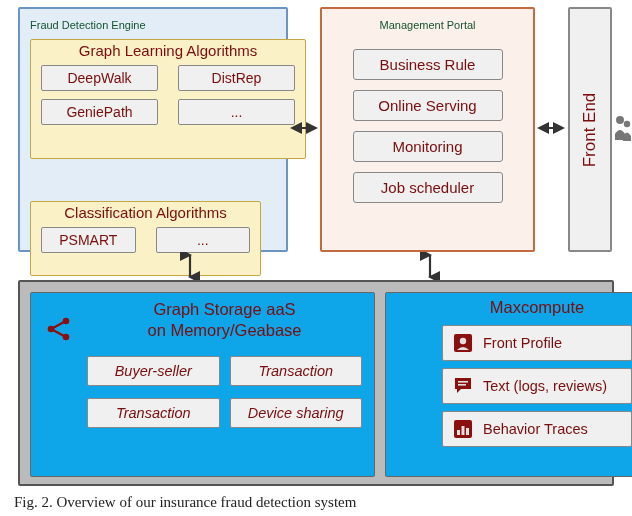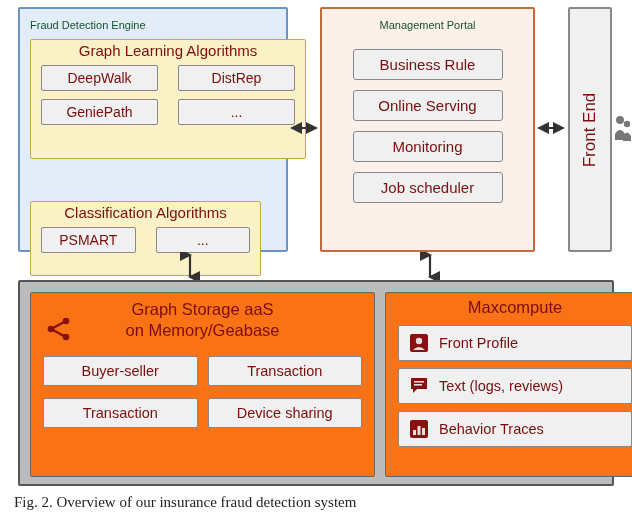--- a/index.html
+++ b/index.html
@@ -23,27 +23,27 @@
 
     #mgmt { left: 320px; top: 7px; width: 215px; height: 245px; background: #fcf0ea; border-color: #c46a3f; }
     #mgmt .btn { display: block; margin: 0 auto 10px; width: 150px; border: 1.6px solid #888; border-radius: 3px; background: #f0f0f0; font-size: 15px; color: #7a0d0d; text-align: center; padding: 6px 0; }
     #mgmt .btns { padding-top: 8px; }
 
     #frontend { left: 568px; top: 7px; width: 44px; height: 245px; background: #f0f0f0; border-color: #888; }
     #frontend .vert { writing-mode: vertical-rl; text-orientation: mixed; font-size: 17px; color: #7a0d0d; position: absolute; left: 50%; top: 50%; transform: translate(-50%, -50%) rotate(180deg); }
 
     
     #storage-wrap { left: 18px; top: 280px; width: 596px; height: 206px; background: #bbb; border-color: #555; }
-    .sub-gray { position: absolute; background: #f97316; border: 1.8px solid #666; border-radius: 2px; }
+    .sub-gray { position: absolute; background: #0ea5e9; border: 1.8px solid #666; border-radius: 2px; padding-left: 44px; }
     #graph-storage { left: 10px; top: 10px; width: 345px; height: 185px; }
     #maxcompute { left: 365px; top: 10px; width: 260px; height: 185px; }
 
     .storage-chip { display: block; border: 1.6px solid #888; background: #f0f0f0; border-radius: 2px; font-size: 14.5px; color: #7a0d0d; text-align: center; padding: 6px 0; }
     .storage-row { display: flex; gap: 10px; padding: 6px 12px; }
-    .storage-row .storage-chip { flex: 1; }
+    .storage-row .storage-chip { flex: 1; font-style: italic; }
 
     .two-line-title { font-size: 16.5px; color: #7a0d0d; text-align: center; line-height: 1.3; padding-top: 6px; }
 
     .share-icon { position: absolute; left: 14px; top: 22px; }
     .mx-item { display: flex; align-items: center; gap: 8px; background: #f0f0f0; border: 1.6px solid #888; border-radius: 2px; margin: 7px 12px; padding: 5px 8px; font-size: 14.5px; color: #7a0d0d; }
     .mx-icon { width: 24px; height: 24px; display: flex; align-items: center; justify-content: center; }
 
     
     .arrow { position: absolute; }
     .arrow svg { display: block; }

